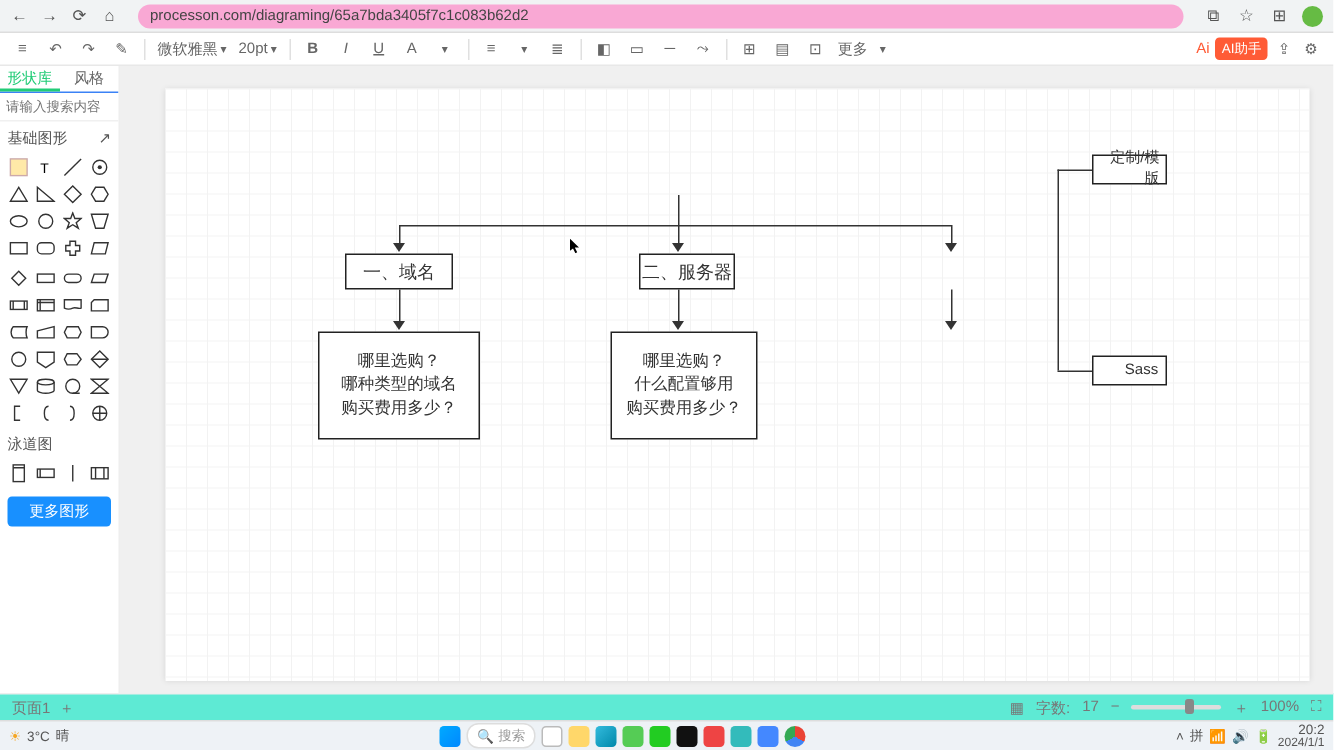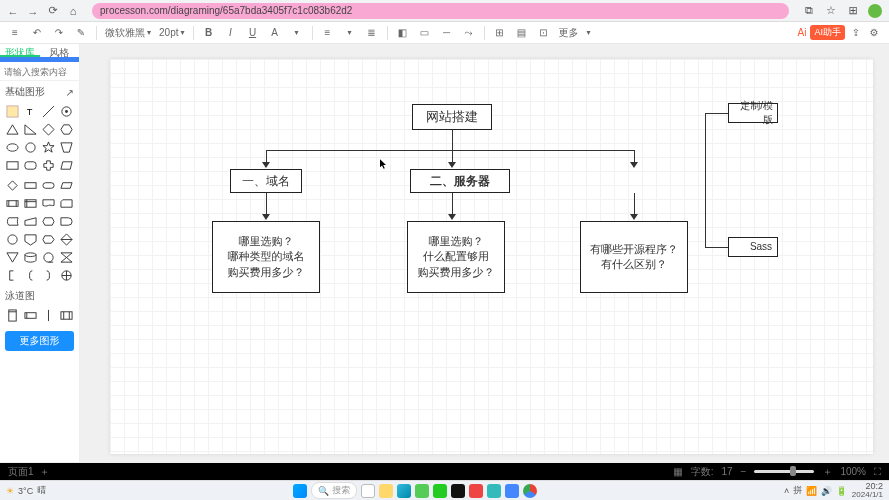--- a/index.html
+++ b/index.html
@@ -17,21 +17,21 @@
 .toolbar .sep { width:1px; height:14px; background:#e0e0e0; }
 .toolbar .tool { min-width:14px; height:14px; display:flex; align-items:center; justify-content:center; cursor:pointer; }
 .toolbar .fontsize { display:flex; align-items:center; gap:2px; }
 .toolbar .ai-badge { margin-left:auto; display:flex; gap:4px; align-items:center; }
 .ai-pill { background:#ff5b36; color:#fff; font-size:9px; padding:1px 4px; border-radius:3px; }
 .ai-txt { color:#ff5b36; font-size:10px; }
 
 
 .main { display:flex; height: calc(500px - 22px - 22px - 18px - 20px); }
 .sidebar { width: 80px; border-right: 1px solid #eee; background:#fff; overflow:hidden; position:relative; }
-.sidebar .tabs { display:flex; height:18px; border-bottom:5px solid #3b82f6; font-size:10px; }
+.sidebar .tabs { display:flex; height:18px; border-bottom:1px solid #3b82f6; font-size:10px; }
 .sidebar .tabs span { flex:1; text-align:center; line-height:18px; cursor:pointer; color:#666; }
 .sidebar .tabs span.active { color:#2c7; border-bottom:2px solid #2c7; }
 .sidebar .search { padding:3px 4px; border-bottom:1px solid #f0f0f0; }
 .sidebar .search input { width:100%; border:none; font-size:9px; color:#aaa; outline:none; }
 .sidebar .section-title { font-size:10px; color:#555; padding:4px 5px 2px; display:flex; justify-content:space-between; align-items:center; }
 .sidebar .hint { font-size:9px; color:#aaa; padding:0 5px 4px; line-height:1.3; }
 .sidebar .shape-grid { display:grid; grid-template-columns: repeat(4, 1fr); gap:4px; padding:3px 5px; }
 .sidebar .shape-grid .cell { height:14px; display:flex; align-items:center; justify-content:center; cursor:pointer; }
 .sidebar .shape-grid svg { width:13px; height:13px; }
 .sidebar .more-btn { margin:6px 5px; background:#1890ff; color:#fff; text-align:center; font-size:10px; padding:3px 0; border-radius:3px; cursor:pointer; }
@@ -43,21 +43,21 @@
   background-size: 14px 14px; box-shadow: 0 0 4px rgba(0,0,0,0.1); }
 .node { position:absolute; background:#fff; border:1.5px solid #222; display:flex; align-items:center; justify-content:center; text-align:center; line-height:1.4; }
 .node.small { font-size:10px; padding:2px 4px;text-align:right; }
 .connector { position:absolute; background:#333; }
 .connector.h { height:1px; }
 .connector.v { width:1px; }
 .arrowhead { position:absolute; width:0; height:0; border-left:4px solid transparent; border-right:4px solid transparent; border-top:6px solid #333; }
 .cursor-pointer { position:absolute; width:8px; height:10px; }
 
 
-.status-bar { height:18px; border-top:1px solid #eee; display:flex; align-items:center; padding:0 8px; font-size:10px; color:#777; background:#000000; }
+.status-bar { height:18px; border-top:1px solid #eee; display:flex; align-items:center; padding:0 8px; font-size:10px; color:#777; background:#5eead4; }
 .status-bar .left { display:flex; gap:6px; align-items:center; }
 .status-bar .right { margin-left:auto; display:flex; gap:8px; align-items:center; }
 .zoom-slider { width:60px; height:3px; background:#ddd; position:relative; border-radius:2px; }
 .zoom-slider .thumb { position:absolute; width:6px; height:10px; background:#888; top:-4px; left:60%; border-radius:2px; }
 
 
 .taskbar { height:20px; background:#eef2f6; border-top:1px solid #ddd; display:flex; align-items:center; padding:0 6px; font-size:9px; color:#555; }
 .taskbar .weather { display:flex; align-items:center; gap:4px; }
 .taskbar .center { flex:1; display:flex; justify-content:center; gap:4px; align-items:center; }
 .taskbar .tb-ico { width:14px; height:14px; border-radius:3px; background:#ccc; }
@@ -391,33 +391,30 @@
           </svg>
         </div>
     </div>
 
     <div class="more-btn">更多图形</div>
   </div>
 
   <div class="canvas-wrap">
     <div class="artboard">
 
-      <div class="node" style="left:302px; top:45px; width:80px; height:26px; font-size:13px; font-weight:500;">网站搭建</div>
 
       <div class="node" style="left:120px; top:110px; width:72px; height:24px; font-size:12px; font-weight:500;">一、域名</div>
-      <div class="node" style="left:300px; top:110px; width:100px; height:24px; font-size:12px; font-weight:700;">二、服务器</div>
+      <div class="node" style="left:316px; top:110px; width:64px; height:24px; font-size:12px; font-weight:400;">二、服务器</div>
 
       <div class="node" style="left:102px; top:162px; width:108px; height:72px; font-size:11px; white-space:pre-line;">哪里选购？
 哪种类型的域名
 购买费用多少？</div>
       <div class="node" style="left:297px; top:162px; width:98px; height:72px; font-size:11px; white-space:pre-line;">哪里选购？
 什么配置够用
 购买费用多少？</div>
-      <div class="node" style="left:470px; top:162px; width:108px; height:72px; font-size:11px; white-space:pre-line;">有哪些开源程序？
-有什么区别？</div>
 
       <div class="node small" style="left:618px; top:44px; width:50px; height:20px;">定制/模版</div>
       <div class="node small" style="left:618px; top:178px; width:50px; height:20px;padding-left:20px;">Sass</div>
 
       <div class="connector v" style="left:342px; top:71px; height:20px;"></div>
       <div class="connector h" style="left:156px; top:91px; width:368px;"></div>
       <div class="connector v" style="left:156px; top:91px; height:14px;"></div>
       <div class="arrowhead" style="left:152px; top:103px;"></div>
       <div class="connector v" style="left:342px; top:91px; height:14px;"></div>
       <div class="arrowhead" style="left:338px; top:103px;"></div>

